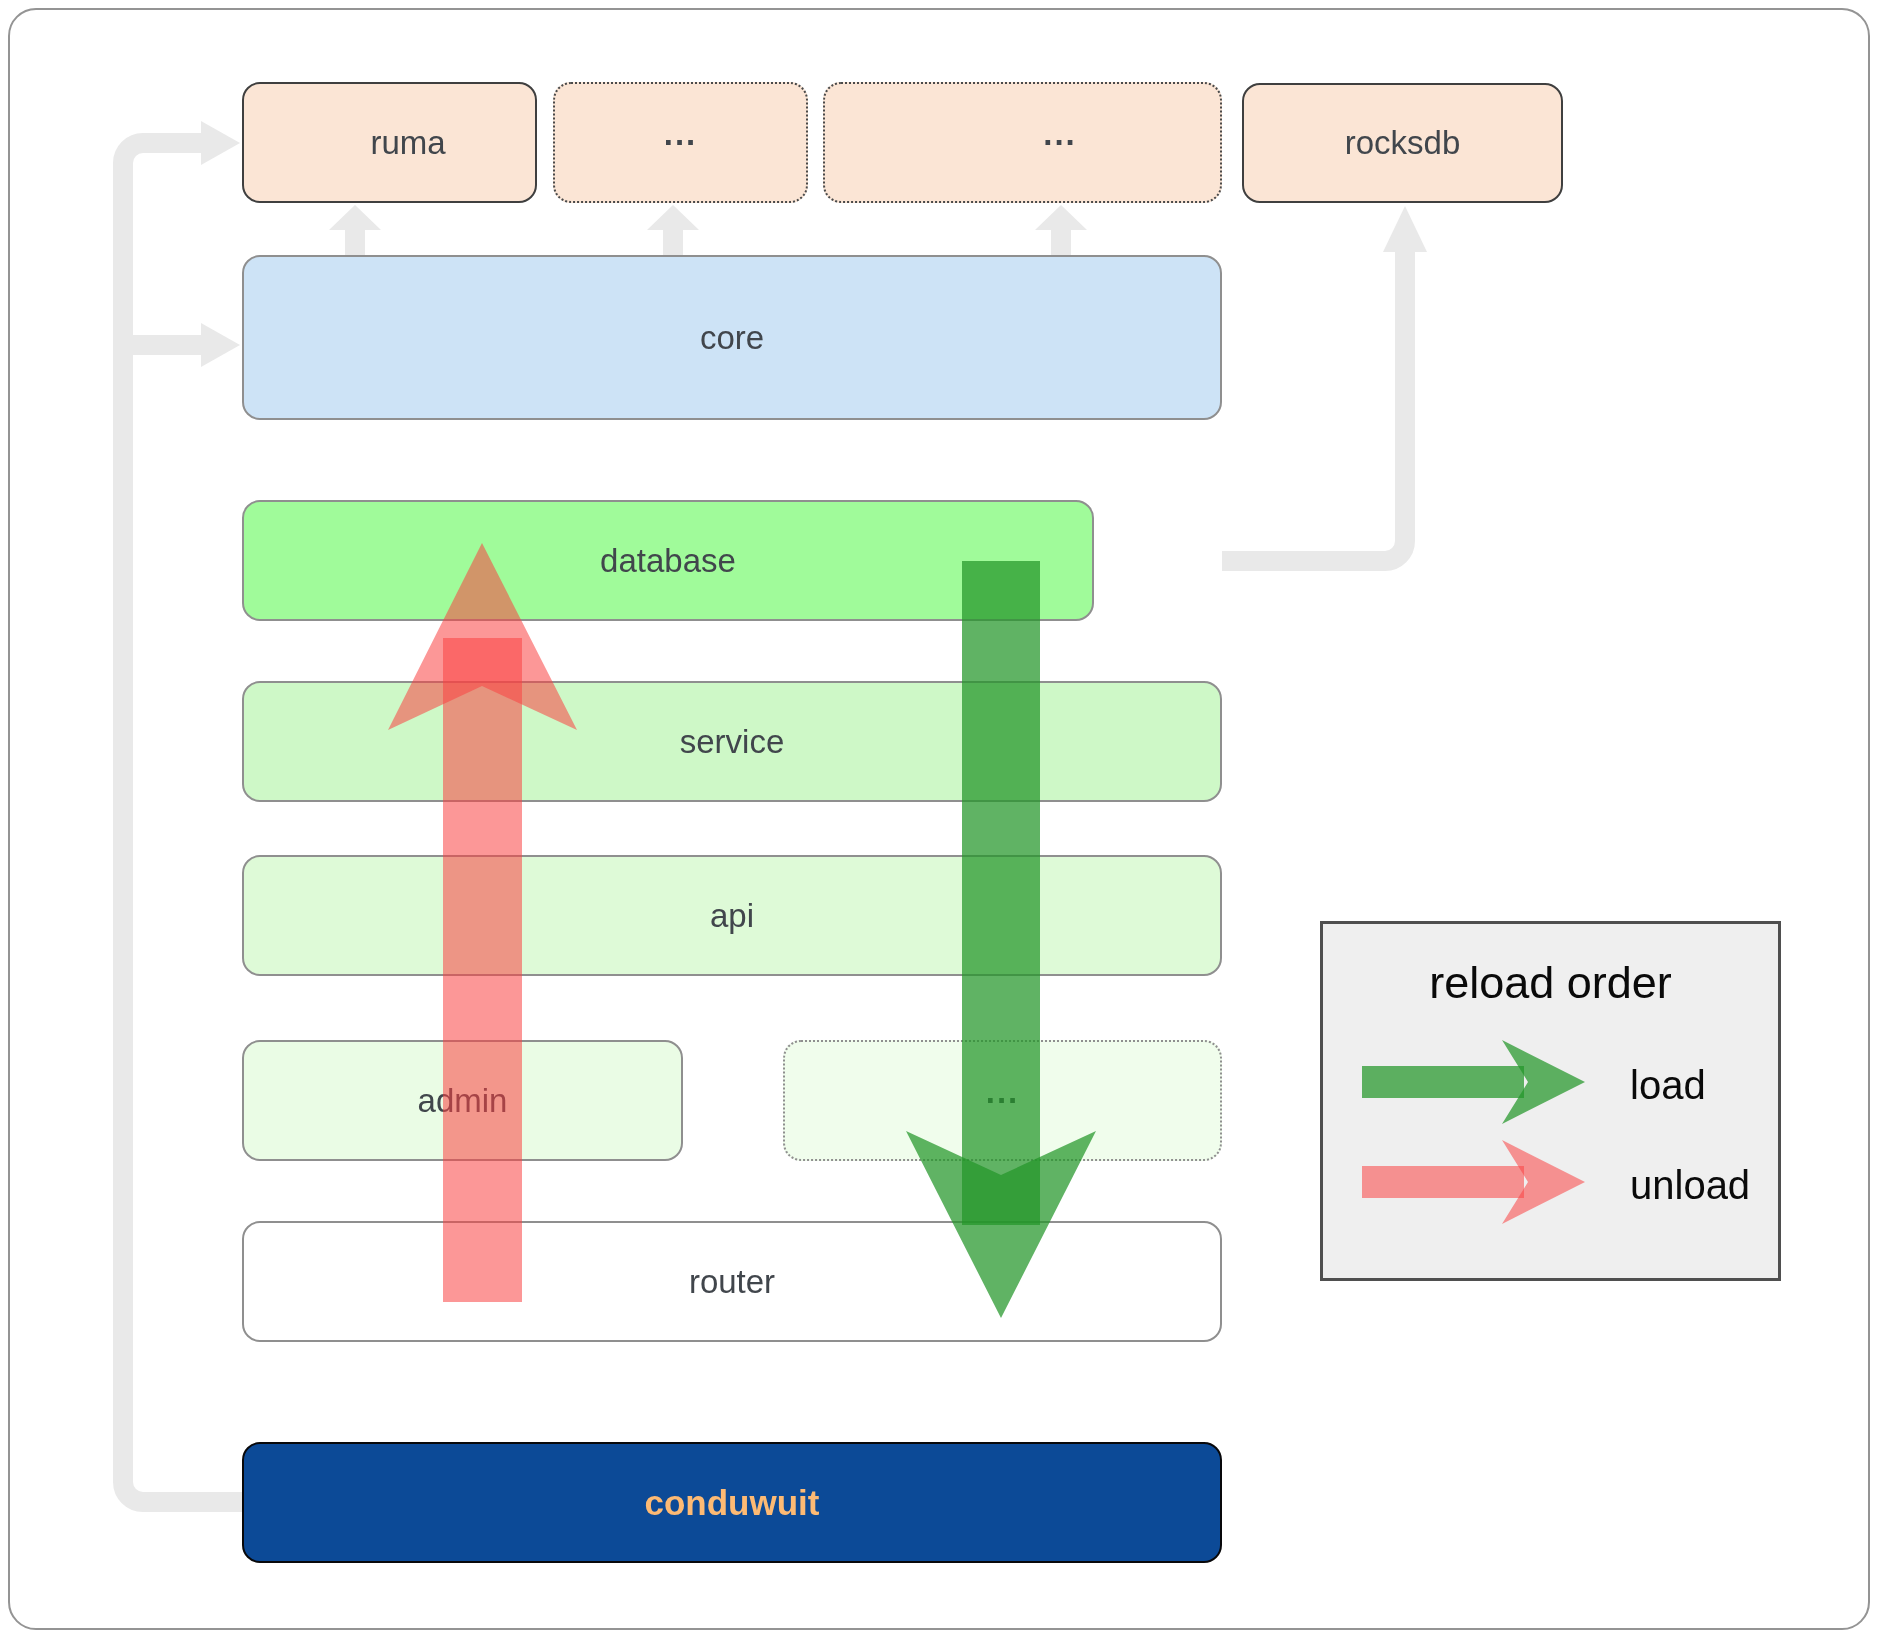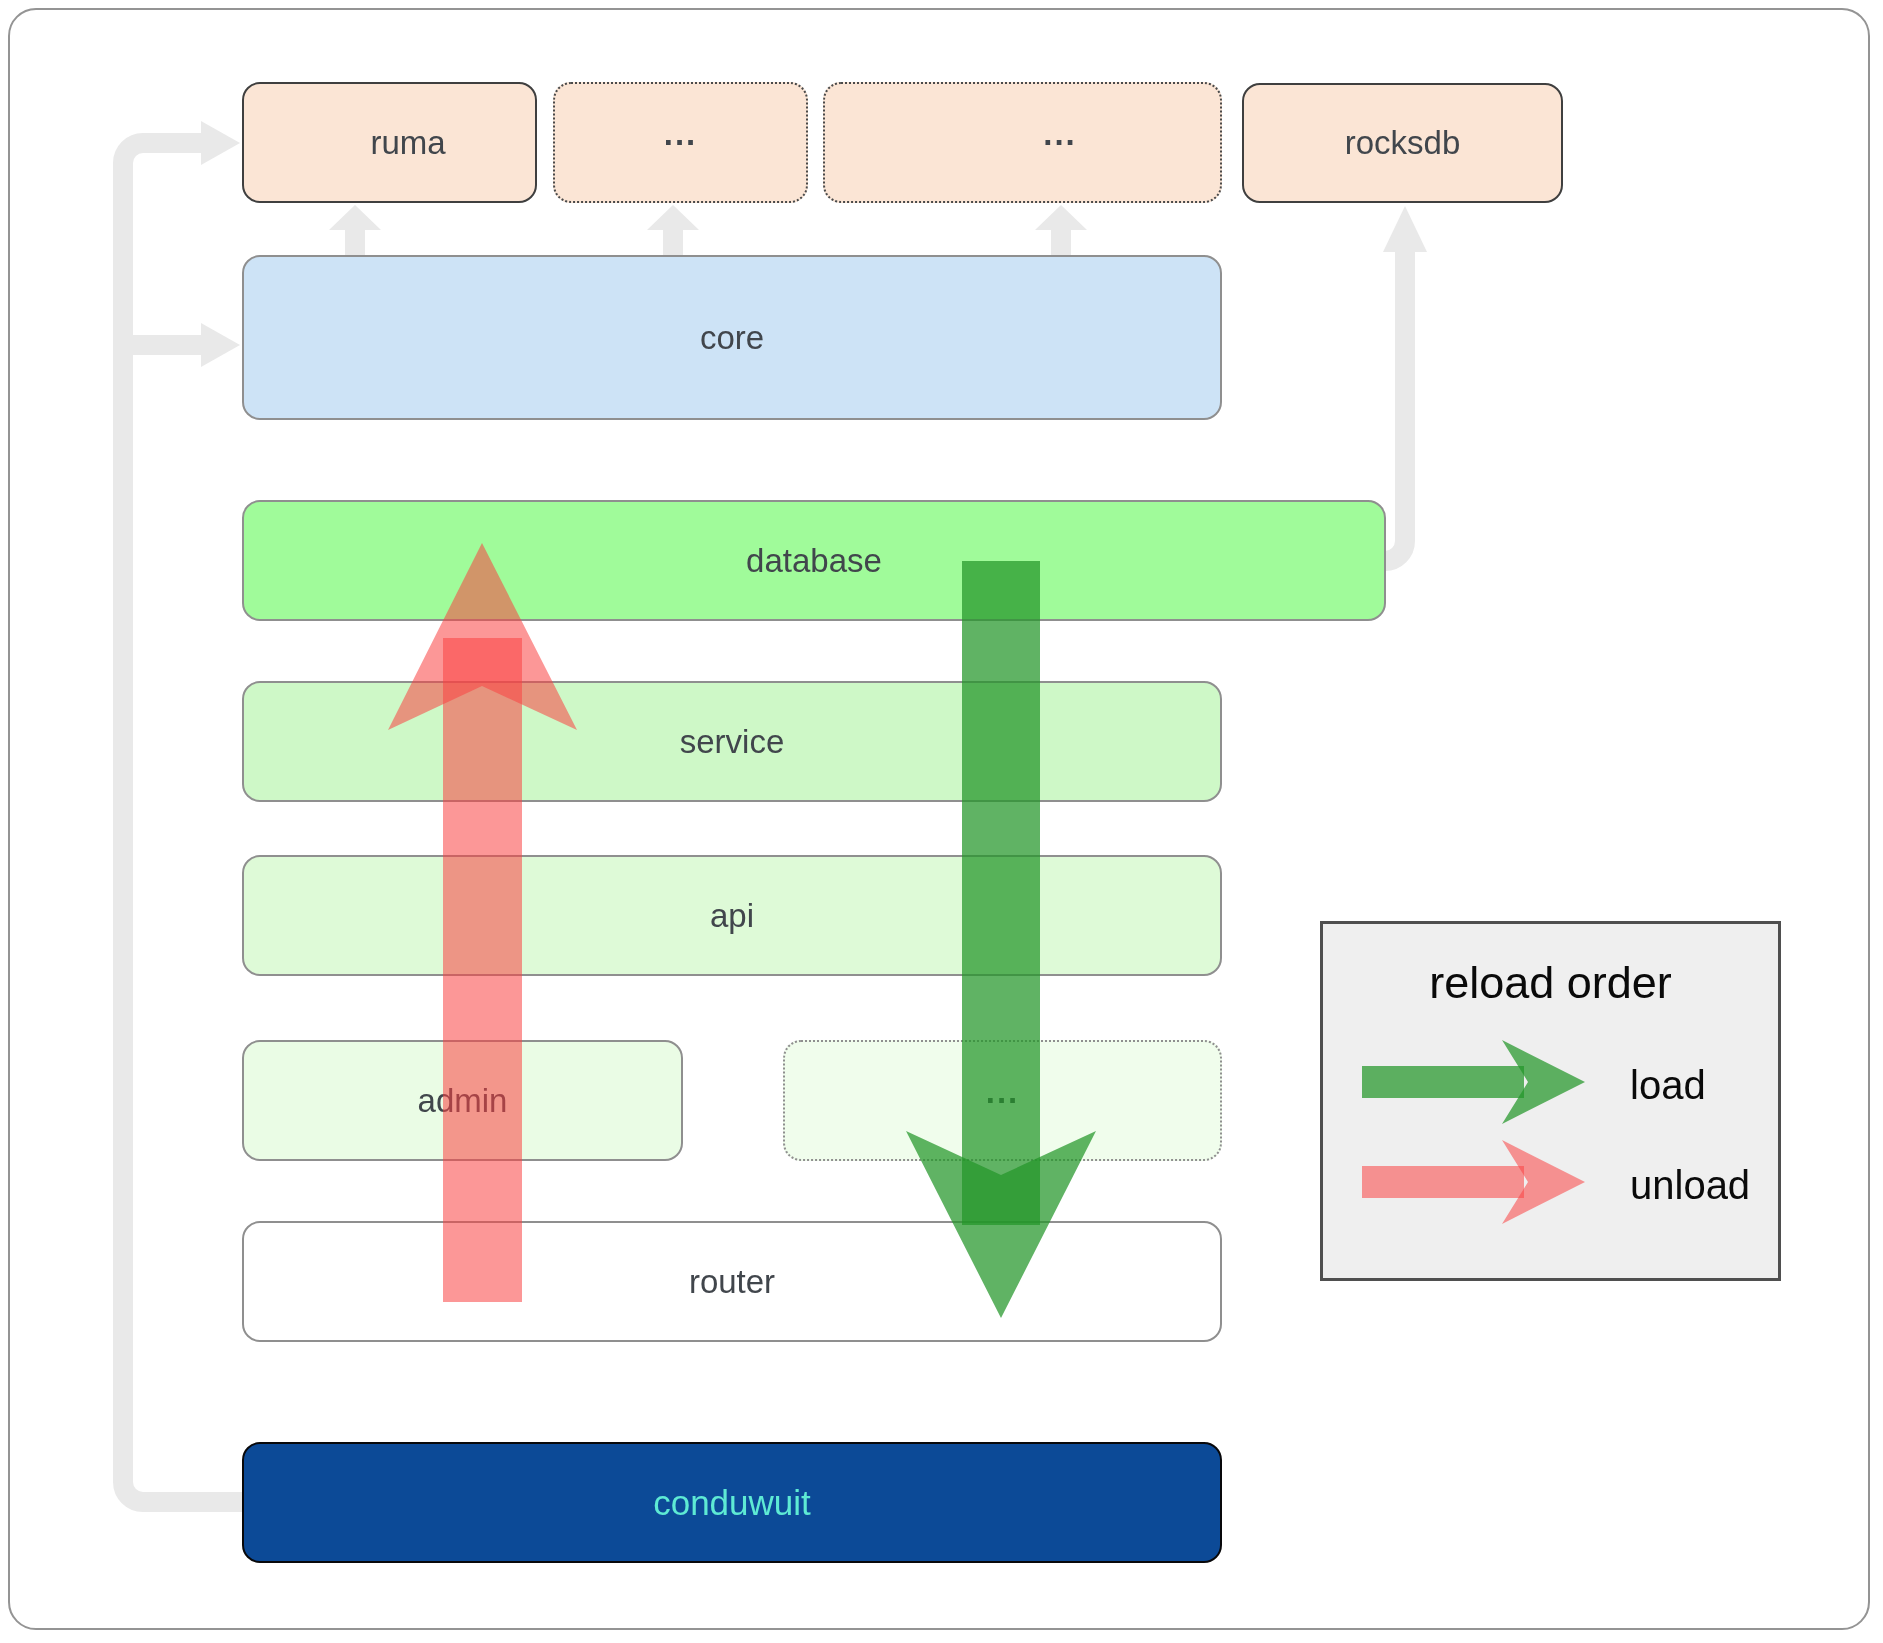--- a/index.html
+++ b/index.html
@@ -45,28 +45,28 @@
     border-radius: 18px;
     z-index: 2;
   }
   .dots-label { position: relative; top: -9px; font-weight: 700; letter-spacing: 2px; }
 
   #ruma      { left: 242px; top: 82px;  width: 295px; height: 121px; background: #fbe5d5; border: 2.5px solid #3f3f3f; padding-left: 37px; }
   #dots1     { left: 553px; top: 82px;  width: 255px; height: 121px; background: #fbe5d5; border: 2.5px dotted #4a4a4a; }
   #dots2     { left: 823px; top: 82px;  width: 399px; height: 121px; background: #fbe5d5; border: 2.5px dotted #4a4a4a; padding-left: 75px; }
   #rocksdb   { left: 1242px; top: 83px; width: 321px; height: 120px; background: #fbe5d5; border: 2.5px solid #3f3f3f; }
   #core      { left: 242px; top: 255px; width: 980px; height: 165px; background: #cde3f6; border: 2px solid #8f8f8f; }
-  #database  { left: 242px; top: 500px; width: 1144px; height: 121px; background: #a0fb9a; border: 2px solid #8f8f8f; }
+  #database  { left: 242px; top: 500px; width: 852px; height: 121px; background: #a0fb9a; border: 2px solid #8f8f8f; }
   #service   { left: 242px; top: 681px; width: 980px; height: 121px; background: #cef8c7; border: 2px solid #8f8f8f; }
   #api       { left: 242px; top: 855px; width: 980px; height: 121px; background: #defad7; border: 2px solid #8f8f8f; }
   #admin     { left: 242px; top: 1040px; width: 441px; height: 121px; background: #eafce5; border: 2px solid #8f8f8f; }
   #dots3     { left: 783px; top: 1040px; width: 439px; height: 121px; background: #f0fdec; border: 2px dotted #8f8f8f; }
   #router    { left: 242px; top: 1221px; width: 980px; height: 121px; background: #ffffff; border: 2px solid #8f8f8f; }
   #conduwuit { left: 242px; top: 1442px; width: 980px; height: 121px; background: #0c4a97; border: 2.5px solid #08080a;
-               color: #5eead4; font-weight: 400; font-size: 35px; }
+               color: #fdba74; font-weight: 700; font-size: 35px; }
 
   #legend {
     position: absolute;
     left: 1320px; top: 921px;
     width: 461px; height: 360px;
     background: #efefef;
     border: 3px solid #4f4f4f;
     box-sizing: border-box;
     z-index: 2;
   }

